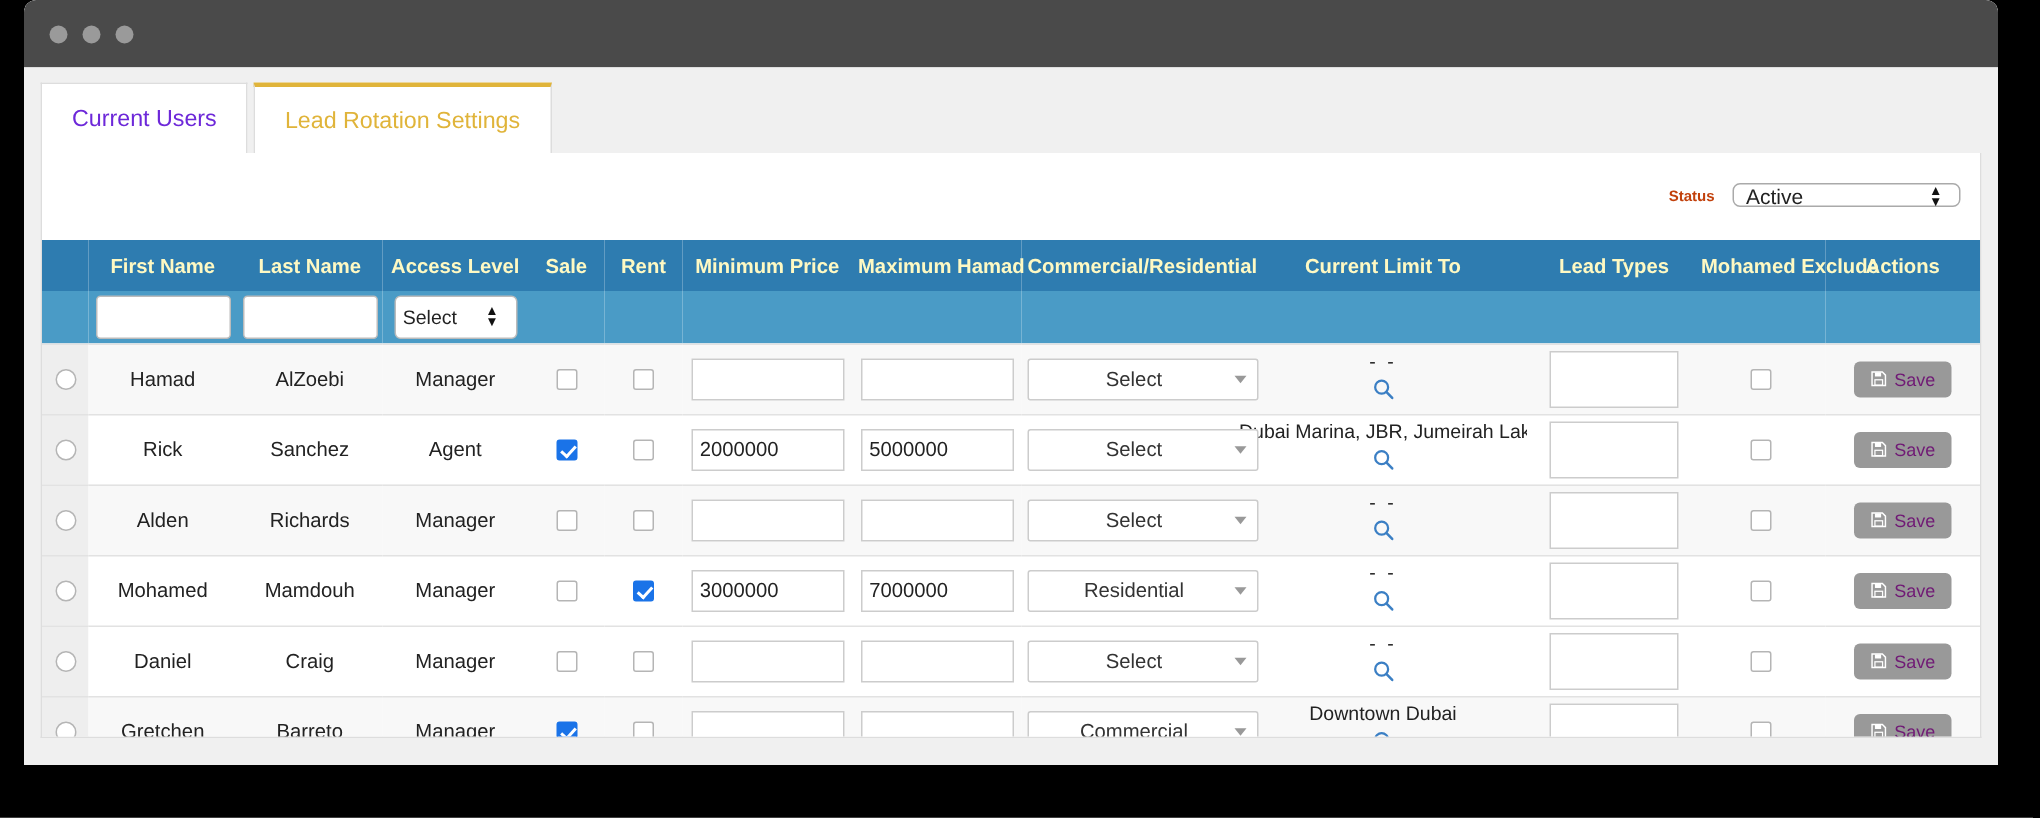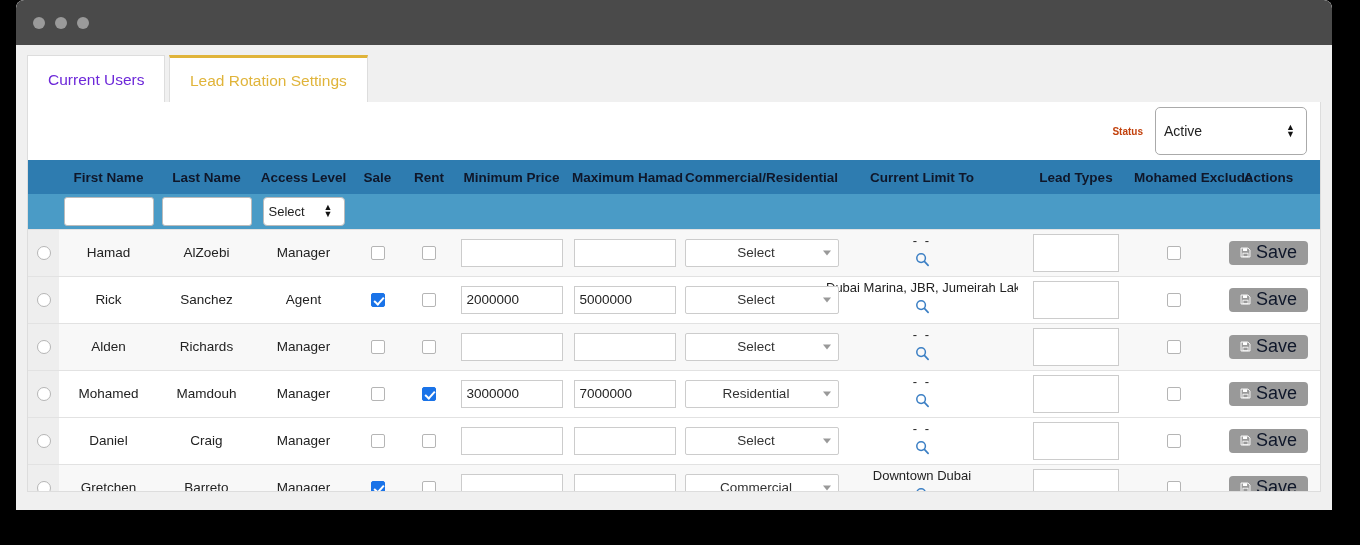--- a/index.html
+++ b/index.html
@@ -98,21 +98,21 @@
     padding-right: 13px;
   }
   #status-label {
     font-size: 10px;
     color: #c2410c;
     font-weight: bold;
     margin-right: 12px;
   }
   #status-select {
     width: 152px;
-    height: 48px;
+    height: 16px;
     font-size: 14px;
     font-family: "Liberation Sans", sans-serif;
     color: #222222;
     padding: 0 8px;
     border: 1px solid #aaaaaa;
     border-radius: 5px;
     background: #ffffff;
     appearance: none;
     -webkit-appearance: none;
     position: relative;
@@ -131,21 +131,21 @@
 
   
   table#lead-table {
     width: 100%;
     border-collapse: collapse;
     table-layout: fixed;
     font-size: 13.5px;
   }
   #lead-table thead th {
     background: #2e7cb0;
-    color: #0f172a;
+    color: #fef9c3;
     font-size: 13.5px;
     font-weight: bold;
     height: 34px;
     padding: 0 4px;
     text-align: center;
     white-space: nowrap;
   }
   #lead-table tr.filter-row td {
     background: #4a9bc6;
     height: 35px;
@@ -284,26 +284,26 @@
   .loc-text { font-size: 13px; color: #222222; display:block; white-space: nowrap; overflow: hidden; }
   .loc-dash { font-size: 13px; color: #222222; display:block; letter-spacing: 2px; }
   .mag { display: block; margin-top: 2px; }
 
   
   .save-btn {
     display: inline-flex;
     align-items: center;
     gap: 5px;
     background: #999999;
-    color: #0f172a;
+    color: #701a75;
     border: none;
     border-radius: 4px;
     height: 24px;
     padding: 0 11px;
-    font-size: 18px;
+    font-size: 12px;
     font-family: "Liberation Sans", sans-serif;
     cursor: pointer;
   }
   .save-btn svg { display:block; }
 </style>
 </head>
 <body>
 
 <div id="browser-window">
 

